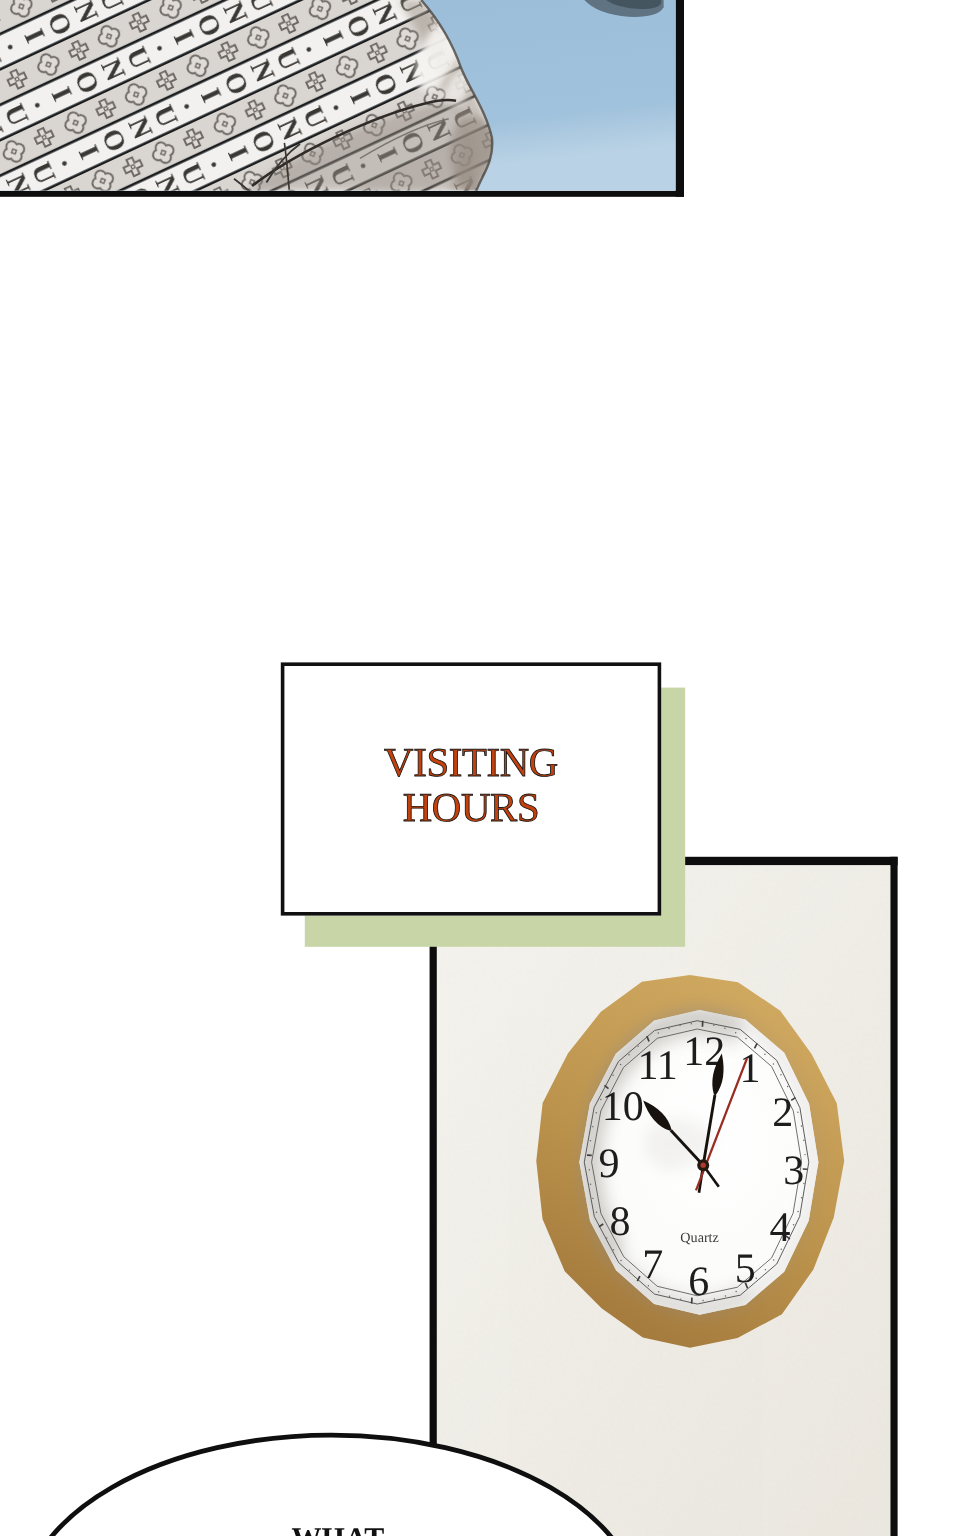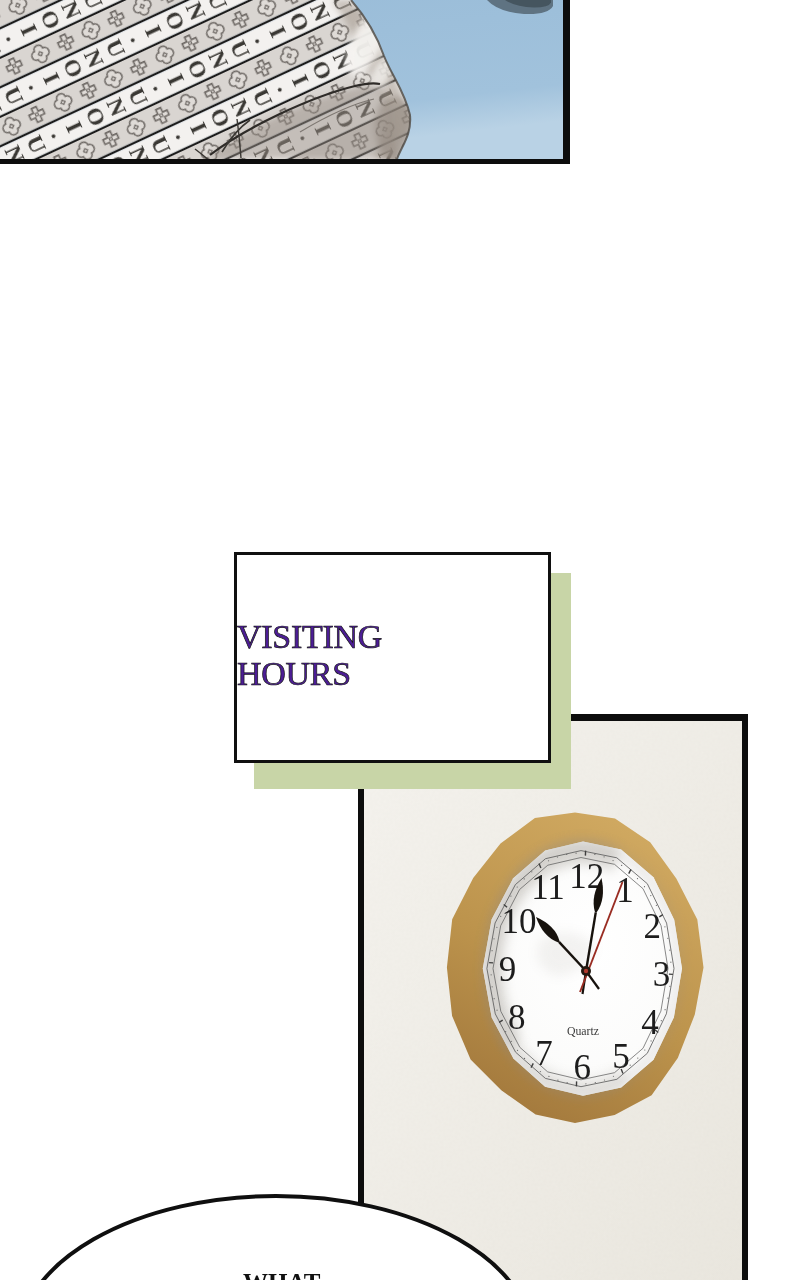--- a/index.html
+++ b/index.html
@@ -219,21 +219,21 @@
         <line x1="160" y1="202" x2="202.5" y2="92" stroke="#992c22" stroke-width="1.9"></line>
         <circle cx="166" cy="181" r="5" fill="#241a12"></circle>
         <circle cx="166" cy="181" r="2.2" fill="#b03a2e"></circle>
       </g>
   </svg>
 
   <div class="abs" style="left:254px;top:573px;width:317px;height:216px;background:#c8d5a7;"></div>
 
   <div class="abs" style="left:234px;top:552px;width:311px;height:205px;border:3px solid #101010;background:#ffffff;">
 
-    <div style="position:absolute;left:0;top:63px;width:100%;text-align:left;font-family:'Liberation Serif',serif;font-size:34px;line-height:37px;color:#4c1d95;letter-spacing:-0.3px;-webkit-text-stroke:0.7px #161616;">VISITING<br>HOURS</div>
+    <div style="position:absolute;left:0;top:63px;width:100%;text-align:center;font-family:'Liberation Serif',serif;font-size:34px;line-height:37px;color:#c2410c;letter-spacing:-0.3px;-webkit-text-stroke:0.7px #161616;">VISITING<br>HOURS</div>
   </div>
 
   <svg class="abs" style="left:0;top:1150px;" width="600" height="130" viewBox="0 1150 600 130" xmlns="http://www.w3.org/2000/svg">
     <ellipse cx="276" cy="1344" rx="258" ry="148" fill="#ffffff" stroke="#0f0f0f" stroke-width="4"></ellipse>
   </svg>
 
   <div class="abs" style="left:243px;top:1269px;font-family:'Liberation Serif',serif;font-weight:bold;font-size:25px;color:#111;">WHAT</div>
 
 </div>
 

